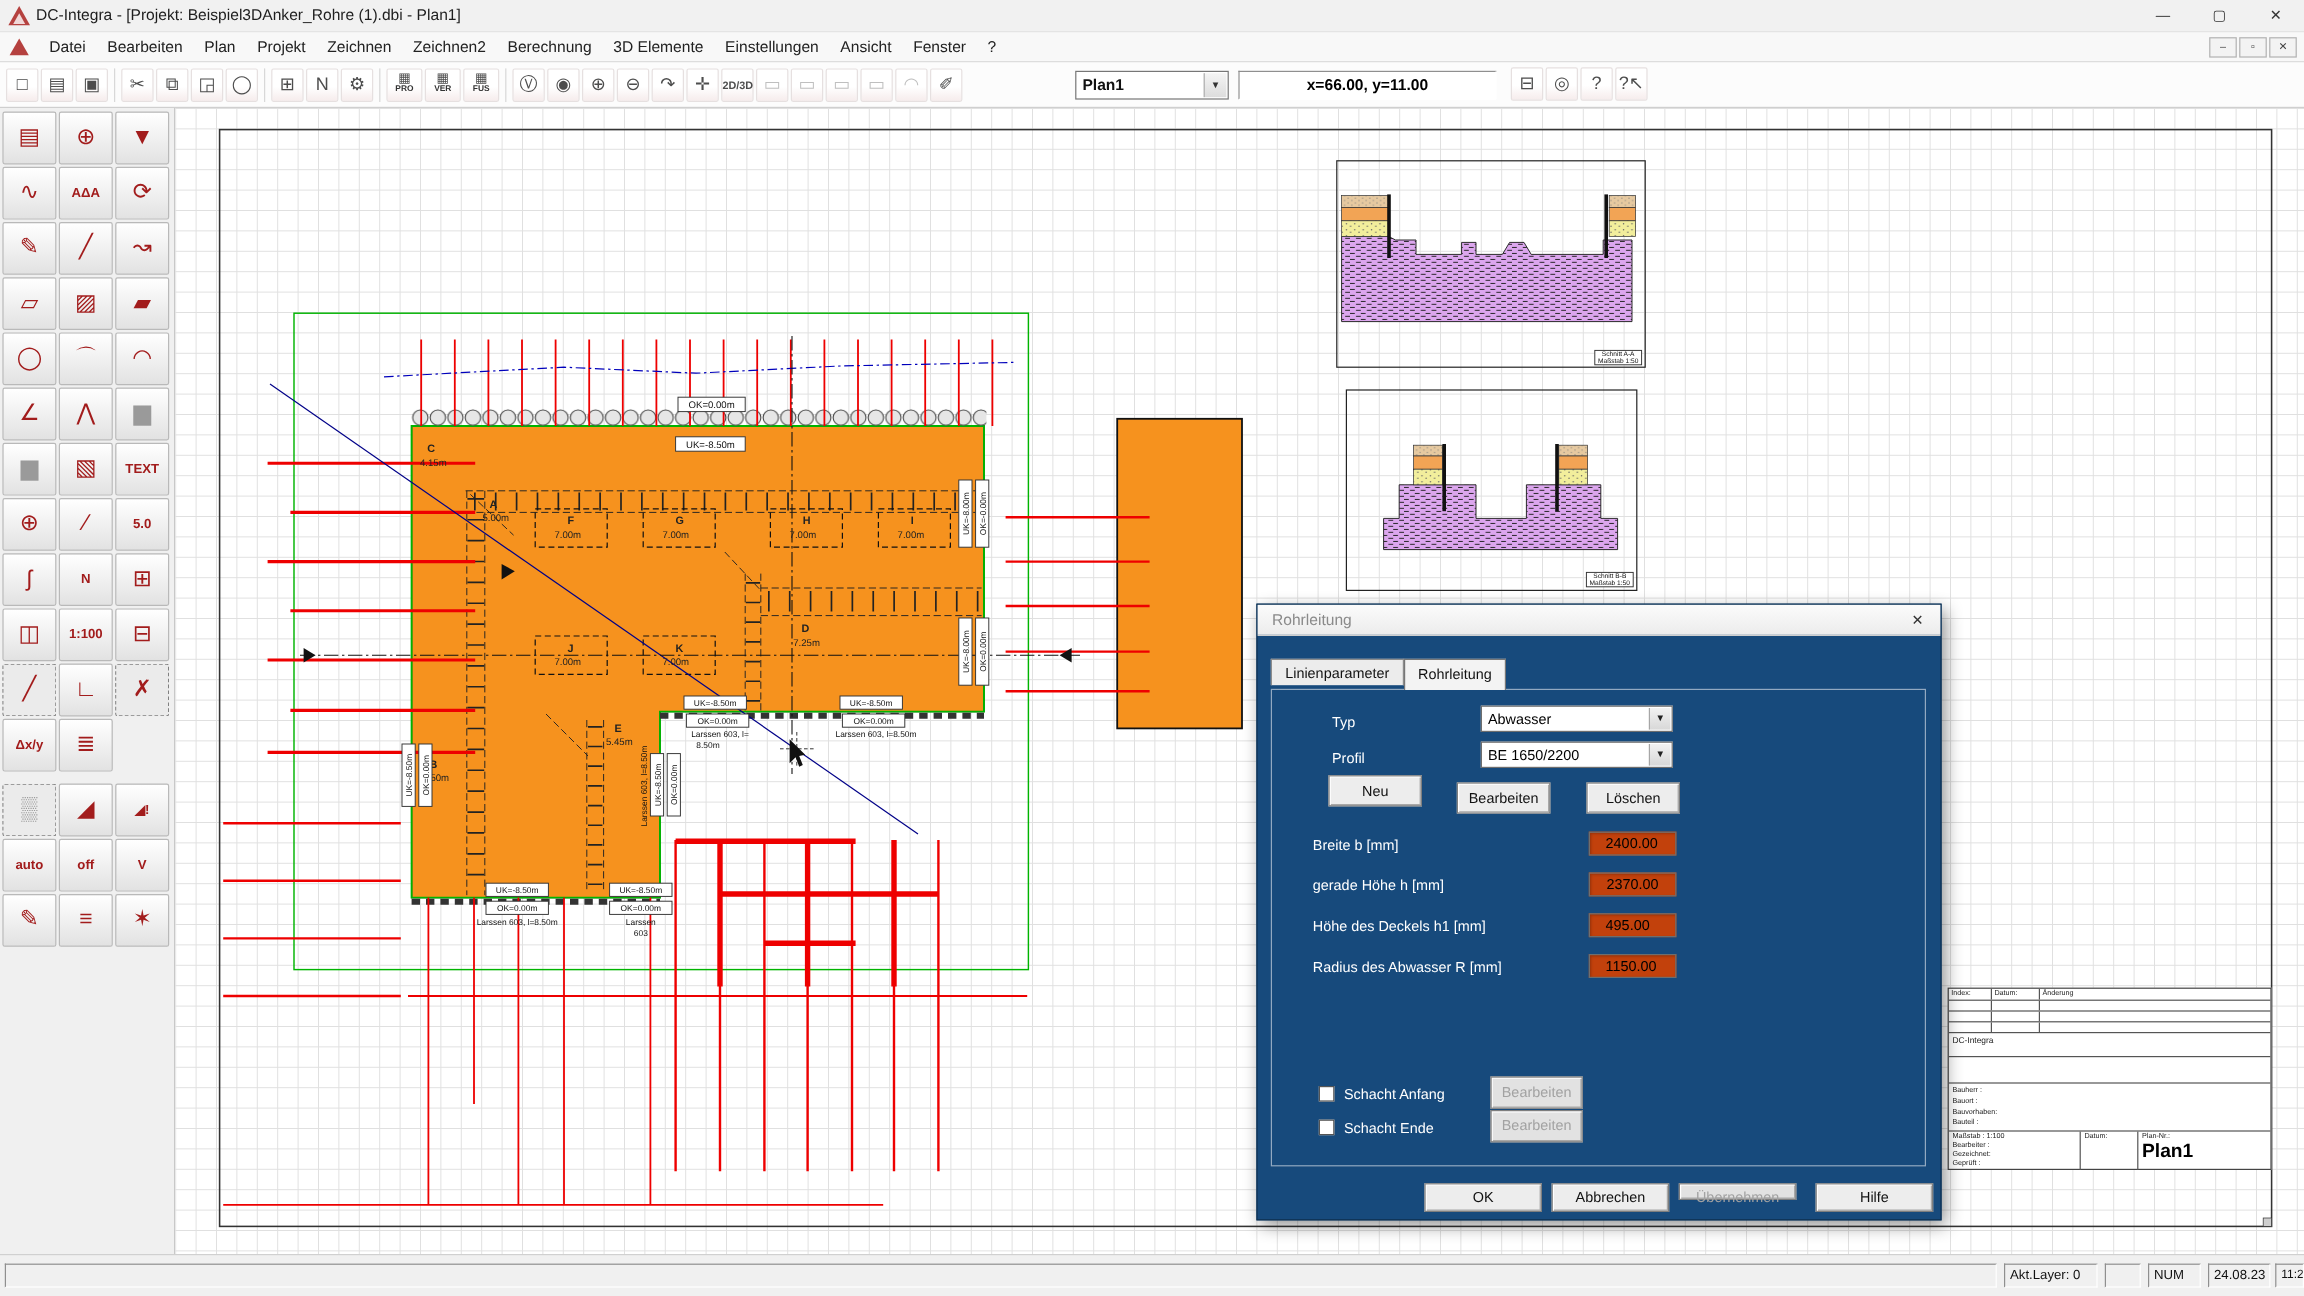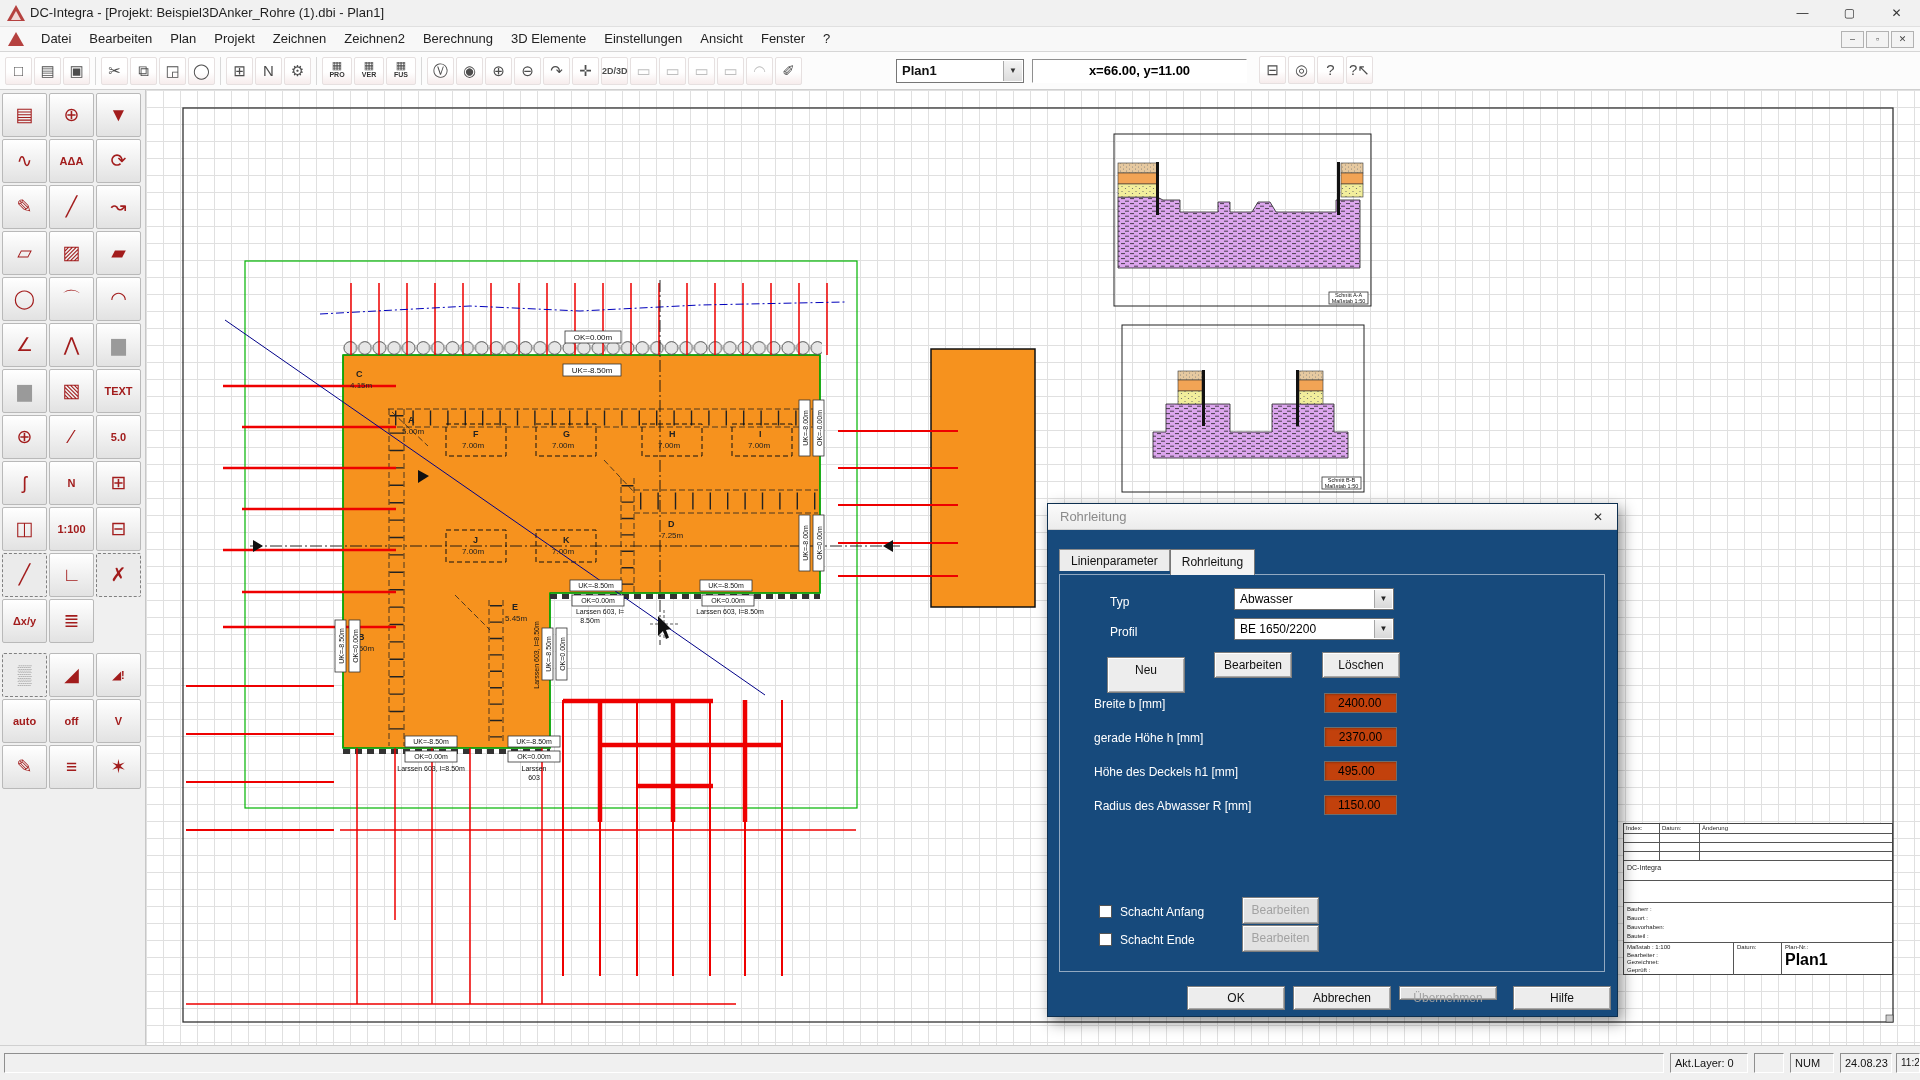--- a/index.html
+++ b/index.html
@@ -538,21 +538,21 @@
       <div class="dcombo" style="left:174px;top:13px">
         <span>Abwasser</span>
         <span class="arr">▼</span>
       </div>
       <span class="dlbl" style="left:50px;top:50px">Profil</span>
       <div class="dcombo" style="left:174px;top:43px">
         <span>BE 1650/2200</span>
         <span class="arr">▼</span>
       </div>
 
-      <div class="dbtn" style="left:47px;top:82px;width:78px;height:36px;line-height:24px">Neu</div>
+      <div class="dbtn" style="left:47px;top:71px;width:78px;height:26px;line-height:24px">Neu</div>
       <div class="dbtn" style="left:154px;top:77px;width:78px;height:26px;line-height:24px">Bearbeiten</div>
       <div class="dbtn" style="left:262px;top:77px;width:78px;height:26px;line-height:24px">Löschen</div>
 
       <span class="dlbl" style="left:34px;top:122px">Breite b [mm]</span>
       <input class="dinput" style="left: 264px; top: 118px;" value="2400.00">
       <span class="dlbl" style="left:34px;top:156px">gerade Höhe h [mm]</span>
       <input class="dinput" style="left: 264px; top: 152px; text-align: center;" value="2370.00">
       <span class="dlbl" style="left:34px;top:190px">Höhe des Deckels h1 [mm]</span>
       <input class="dinput" style="left: 264px; top: 186px;" value="495.00">
       <span class="dlbl" style="left:34px;top:224px">Radius des Abwasser R [mm]</span>

